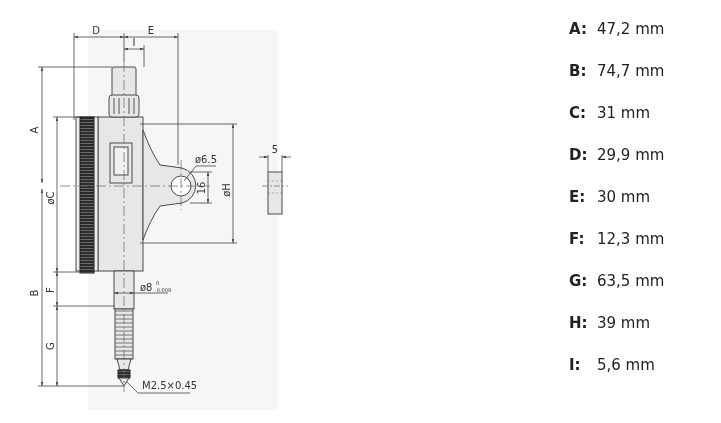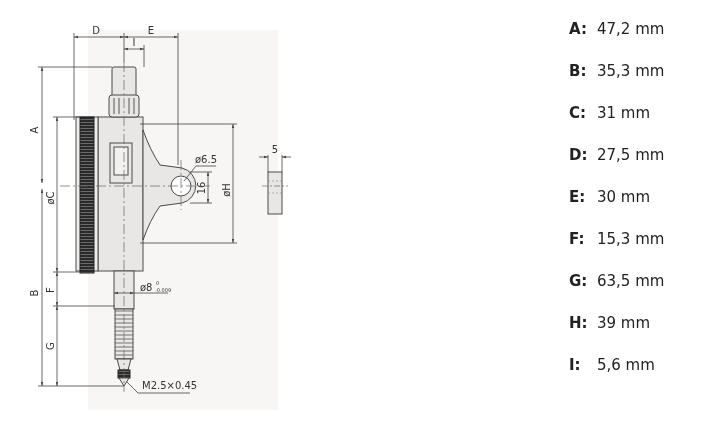--- a/index.html
+++ b/index.html
@@ -148,37 +148,37 @@
 </svg>
 </div>
 
 <div id="specs">
   <div class="spec-row">
       <span class="spec-key">A:</span>
       <span class="spec-val">47,2 mm</span>
     </div>
   <div class="spec-row">
       <span class="spec-key">B:</span>
-      <span class="spec-val">35,3 mm</span>
+      <span class="spec-val">74,7 mm</span>
     </div>
   <div class="spec-row">
       <span class="spec-key">C:</span>
       <span class="spec-val">31 mm</span>
     </div>
   <div class="spec-row">
       <span class="spec-key">D:</span>
-      <span class="spec-val">27,5 mm</span>
+      <span class="spec-val">29,9 mm</span>
     </div>
   <div class="spec-row">
       <span class="spec-key">E:</span>
       <span class="spec-val">30 mm</span>
     </div>
   <div class="spec-row">
       <span class="spec-key">F:</span>
-      <span class="spec-val">15,3 mm</span>
+      <span class="spec-val">12,3 mm</span>
     </div>
   <div class="spec-row">
       <span class="spec-key">G:</span>
       <span class="spec-val">63,5 mm</span>
     </div>
   <div class="spec-row">
       <span class="spec-key">H:</span>
       <span class="spec-val">39 mm</span>
     </div>
   <div class="spec-row">

